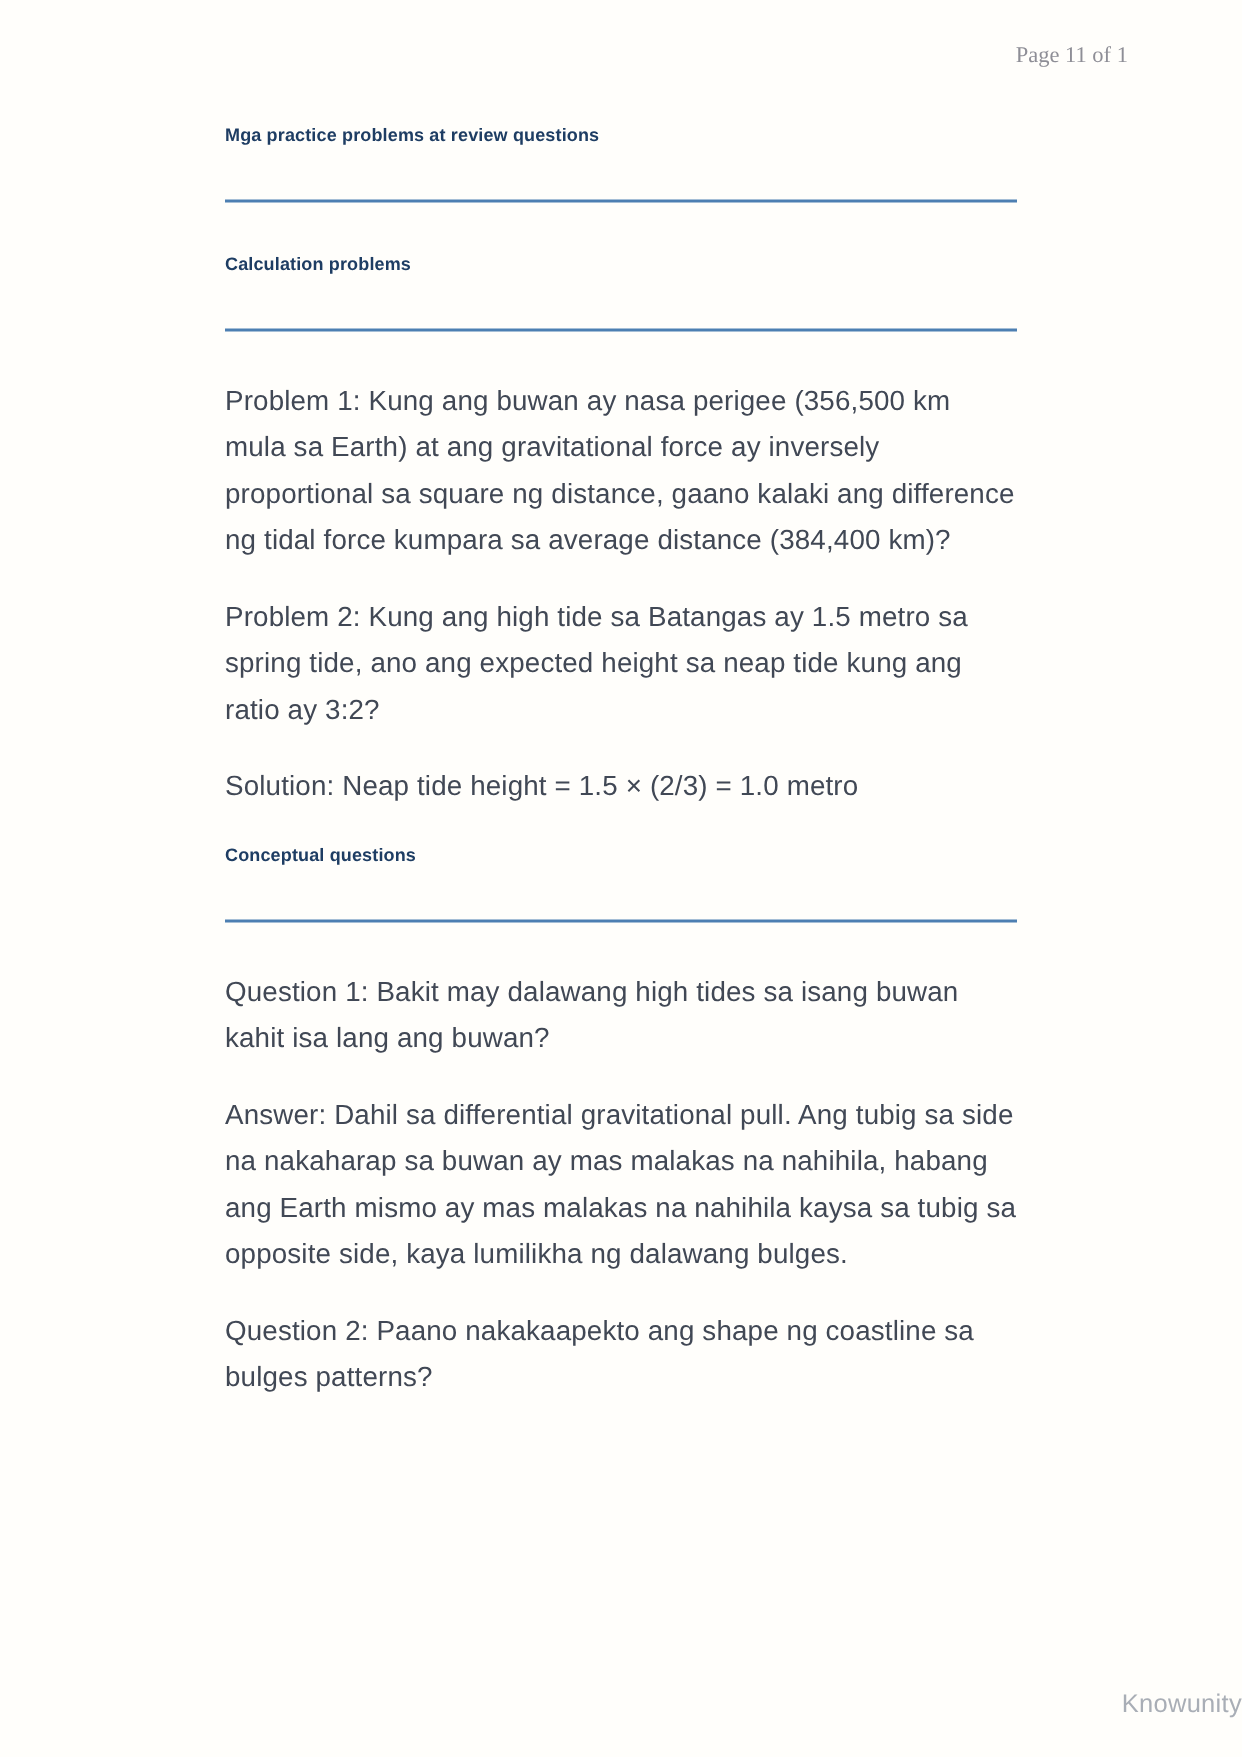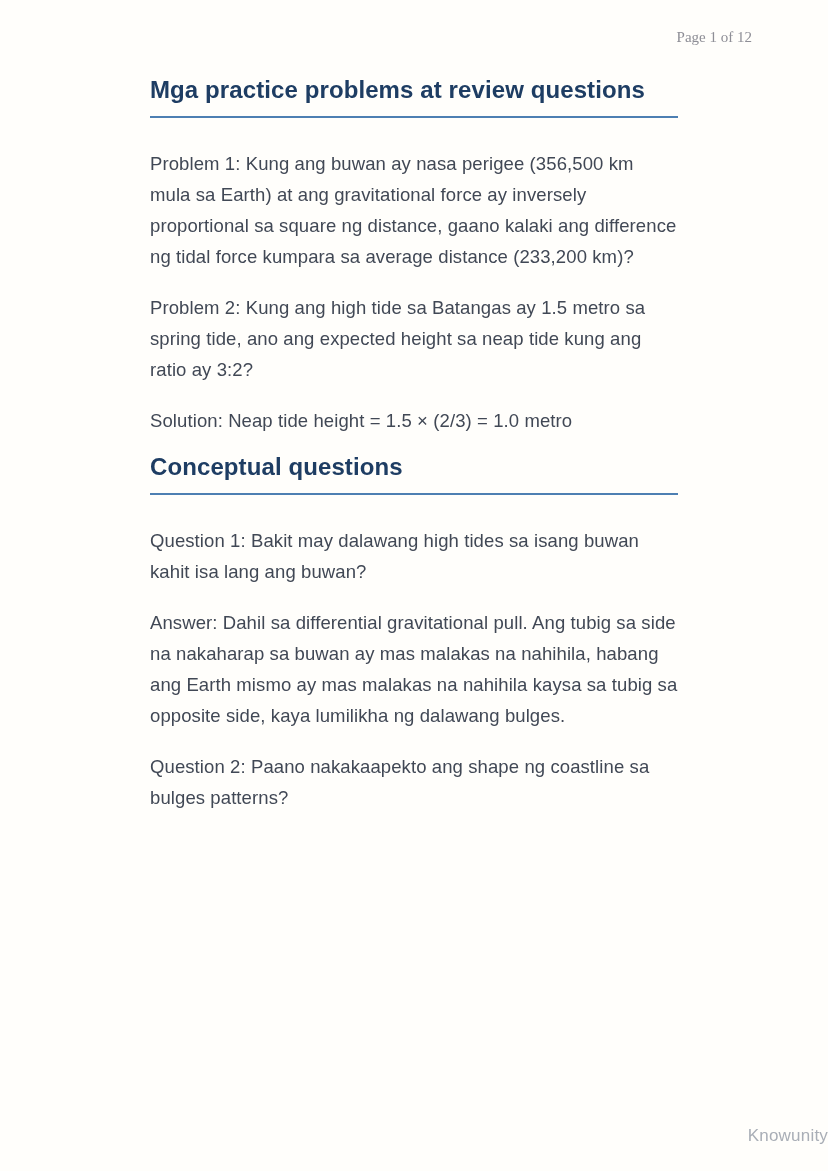--- a/index.html
+++ b/index.html
@@ -23,26 +23,26 @@
     font-size: 15px;
     color: #8e8e96;
   }
   .content {
     position: absolute;
     left: 150px;
     top: 71px;
     width: 528px;
   }
   .section-heading {
-    font-size: 24px;
+    font-size: 12px;
     line-height: 22px;
     font-weight: bold;
     color: #1e3d63;
     letter-spacing: 0.1px;
-    padding-bottom: 15px;
+    padding-bottom: 32px;
     border-bottom: 2px solid #4d7fb2;
     margin: 8px 0 30px 0;
   }
   .para {
     font-size: 18.5px;
     line-height: 31px;
     color: #414855;
     letter-spacing: 0.1px;
     margin: 0 0 20px 0;
   }
@@ -53,28 +53,29 @@
     width: 100%;
     text-align: right;
     font-size: 17px;
     color: #a9aeb6;
     letter-spacing: 0.2px;
   }
 </style>
 </head>
 <body>
 
-<div class="page-indicator">Page 1 of 12</div>
+<div class="page-indicator">Page 11 of 1</div>
 
 <main class="content">
 
   <h2 class="section-heading">Mga practice problems at review questions</h2>
 
+  <h2 class="section-heading">Calculation problems</h2>
 
-  <p class="para">Problem 1: Kung ang buwan ay nasa perigee (356,500 km mula sa Earth) at ang gravitational force ay inversely proportional sa square ng distance, gaano kalaki ang difference ng tidal force kumpara sa average distance (233,200 km)?</p>
+  <p class="para">Problem 1: Kung ang buwan ay nasa perigee (356,500 km mula sa Earth) at ang gravitational force ay inversely proportional sa square ng distance, gaano kalaki ang difference ng tidal force kumpara sa average distance (384,400 km)?</p>
 
 
   <p class="para">Problem 2: Kung ang high tide sa Batangas ay 1.5 metro sa spring tide, ano ang expected height sa neap tide kung ang ratio ay 3:2?</p>
 
   <p class="para">Solution: Neap tide height = 1.5 × (2/3) = 1.0 metro</p>
 
   <h2 class="section-heading">Conceptual questions</h2>
 
   <p class="para">Question 1: Bakit may dalawang high tides sa isang buwan kahit isa lang ang buwan?</p>
 

